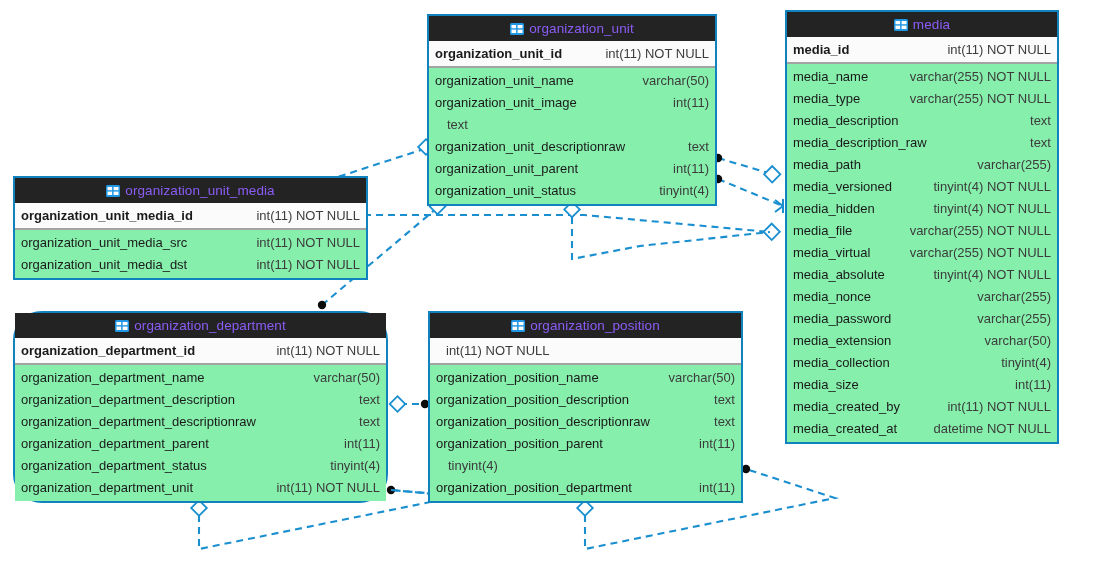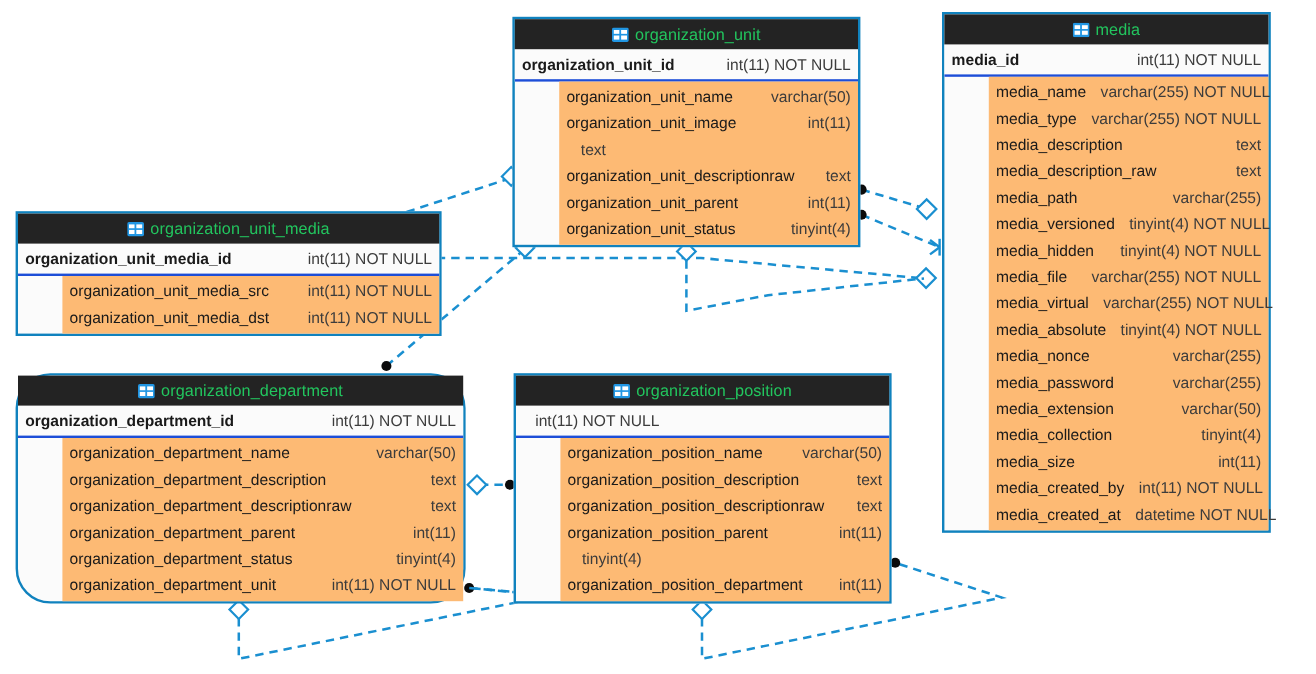--- a/index.html
+++ b/index.html
@@ -32,21 +32,21 @@
   .table-node {
     position: absolute;
     z-index: 2;
     background: #fbfbfb;
     border: 2px solid #1082be;
     box-sizing: border-box;
     box-shadow: 0 0 0 0 rgba(0,0,0,0);
   }
   .tbl-header {
     background: #232323;
-    color: #22c55e;
+    color: #8b5cf6;
     font-size: 13.5px;
     height: 25px;
     line-height: 25px;
     text-align: center;
     white-space: nowrap;
     position: relative;
     letter-spacing: 0.1px;
   }
   .tbl-header .tbl-icon {
     display: inline-block;
@@ -57,32 +57,31 @@
     display: flex;
     justify-content: space-between;
     align-items: center;
     font-size: 13px;
     font-weight: bold;
     color: #1a1a1a;
     padding: 0 6px;
     height: 25px;
     line-height: 25px;
     background: #fbfbfb;
-    border-bottom: 2px solid #1d4ed8;
+    border-bottom: 2px solid #a3a3a3;
     white-space: nowrap;
   }
   .tbl-pk .col-type {
     font-weight: normal;
     color: #3c3c3c;
     padding-left: 10px;
   }
   .tbl-rows {
     padding: 2px 0 2px 0;
-    background: #fdba74;
-    margin-left: 37px;
+    background: #86efac;
   }
   .tbl-row {
     display: flex;
     justify-content: space-between;
     align-items: center;
     font-size: 13px;
     color: #1a1a1a;
     padding: 0 6px;
     height: 22px;
     line-height: 22px;

